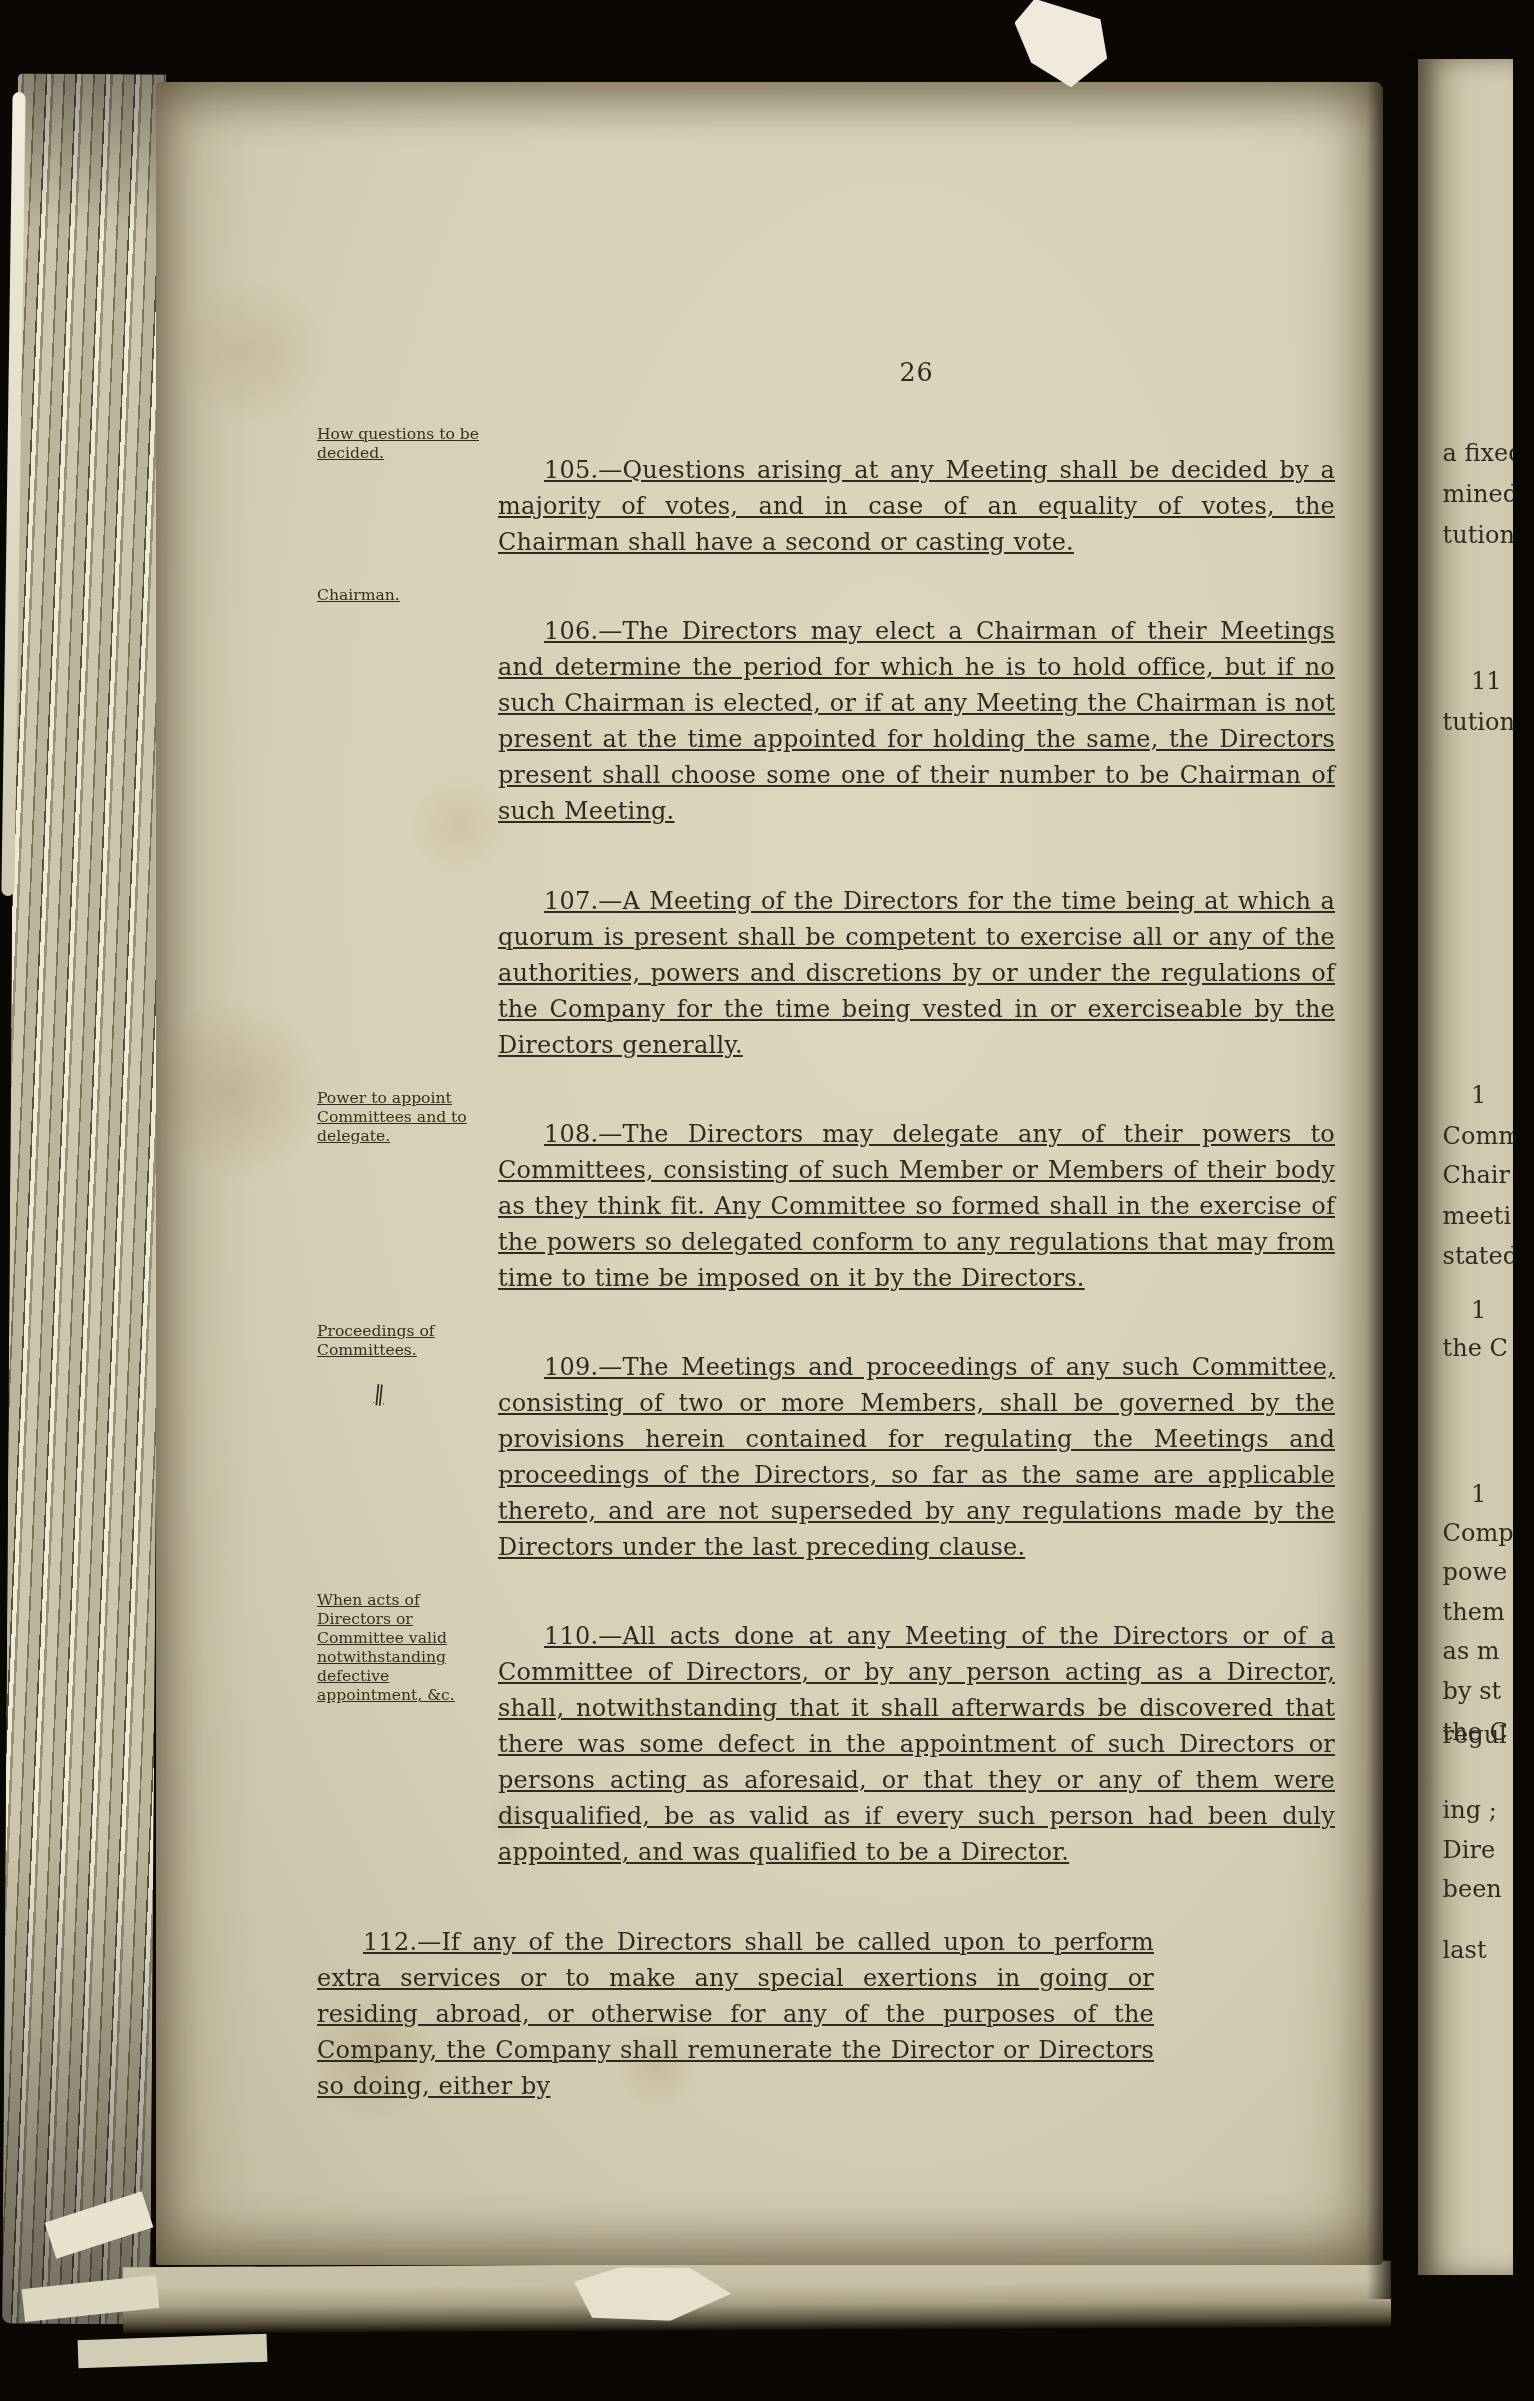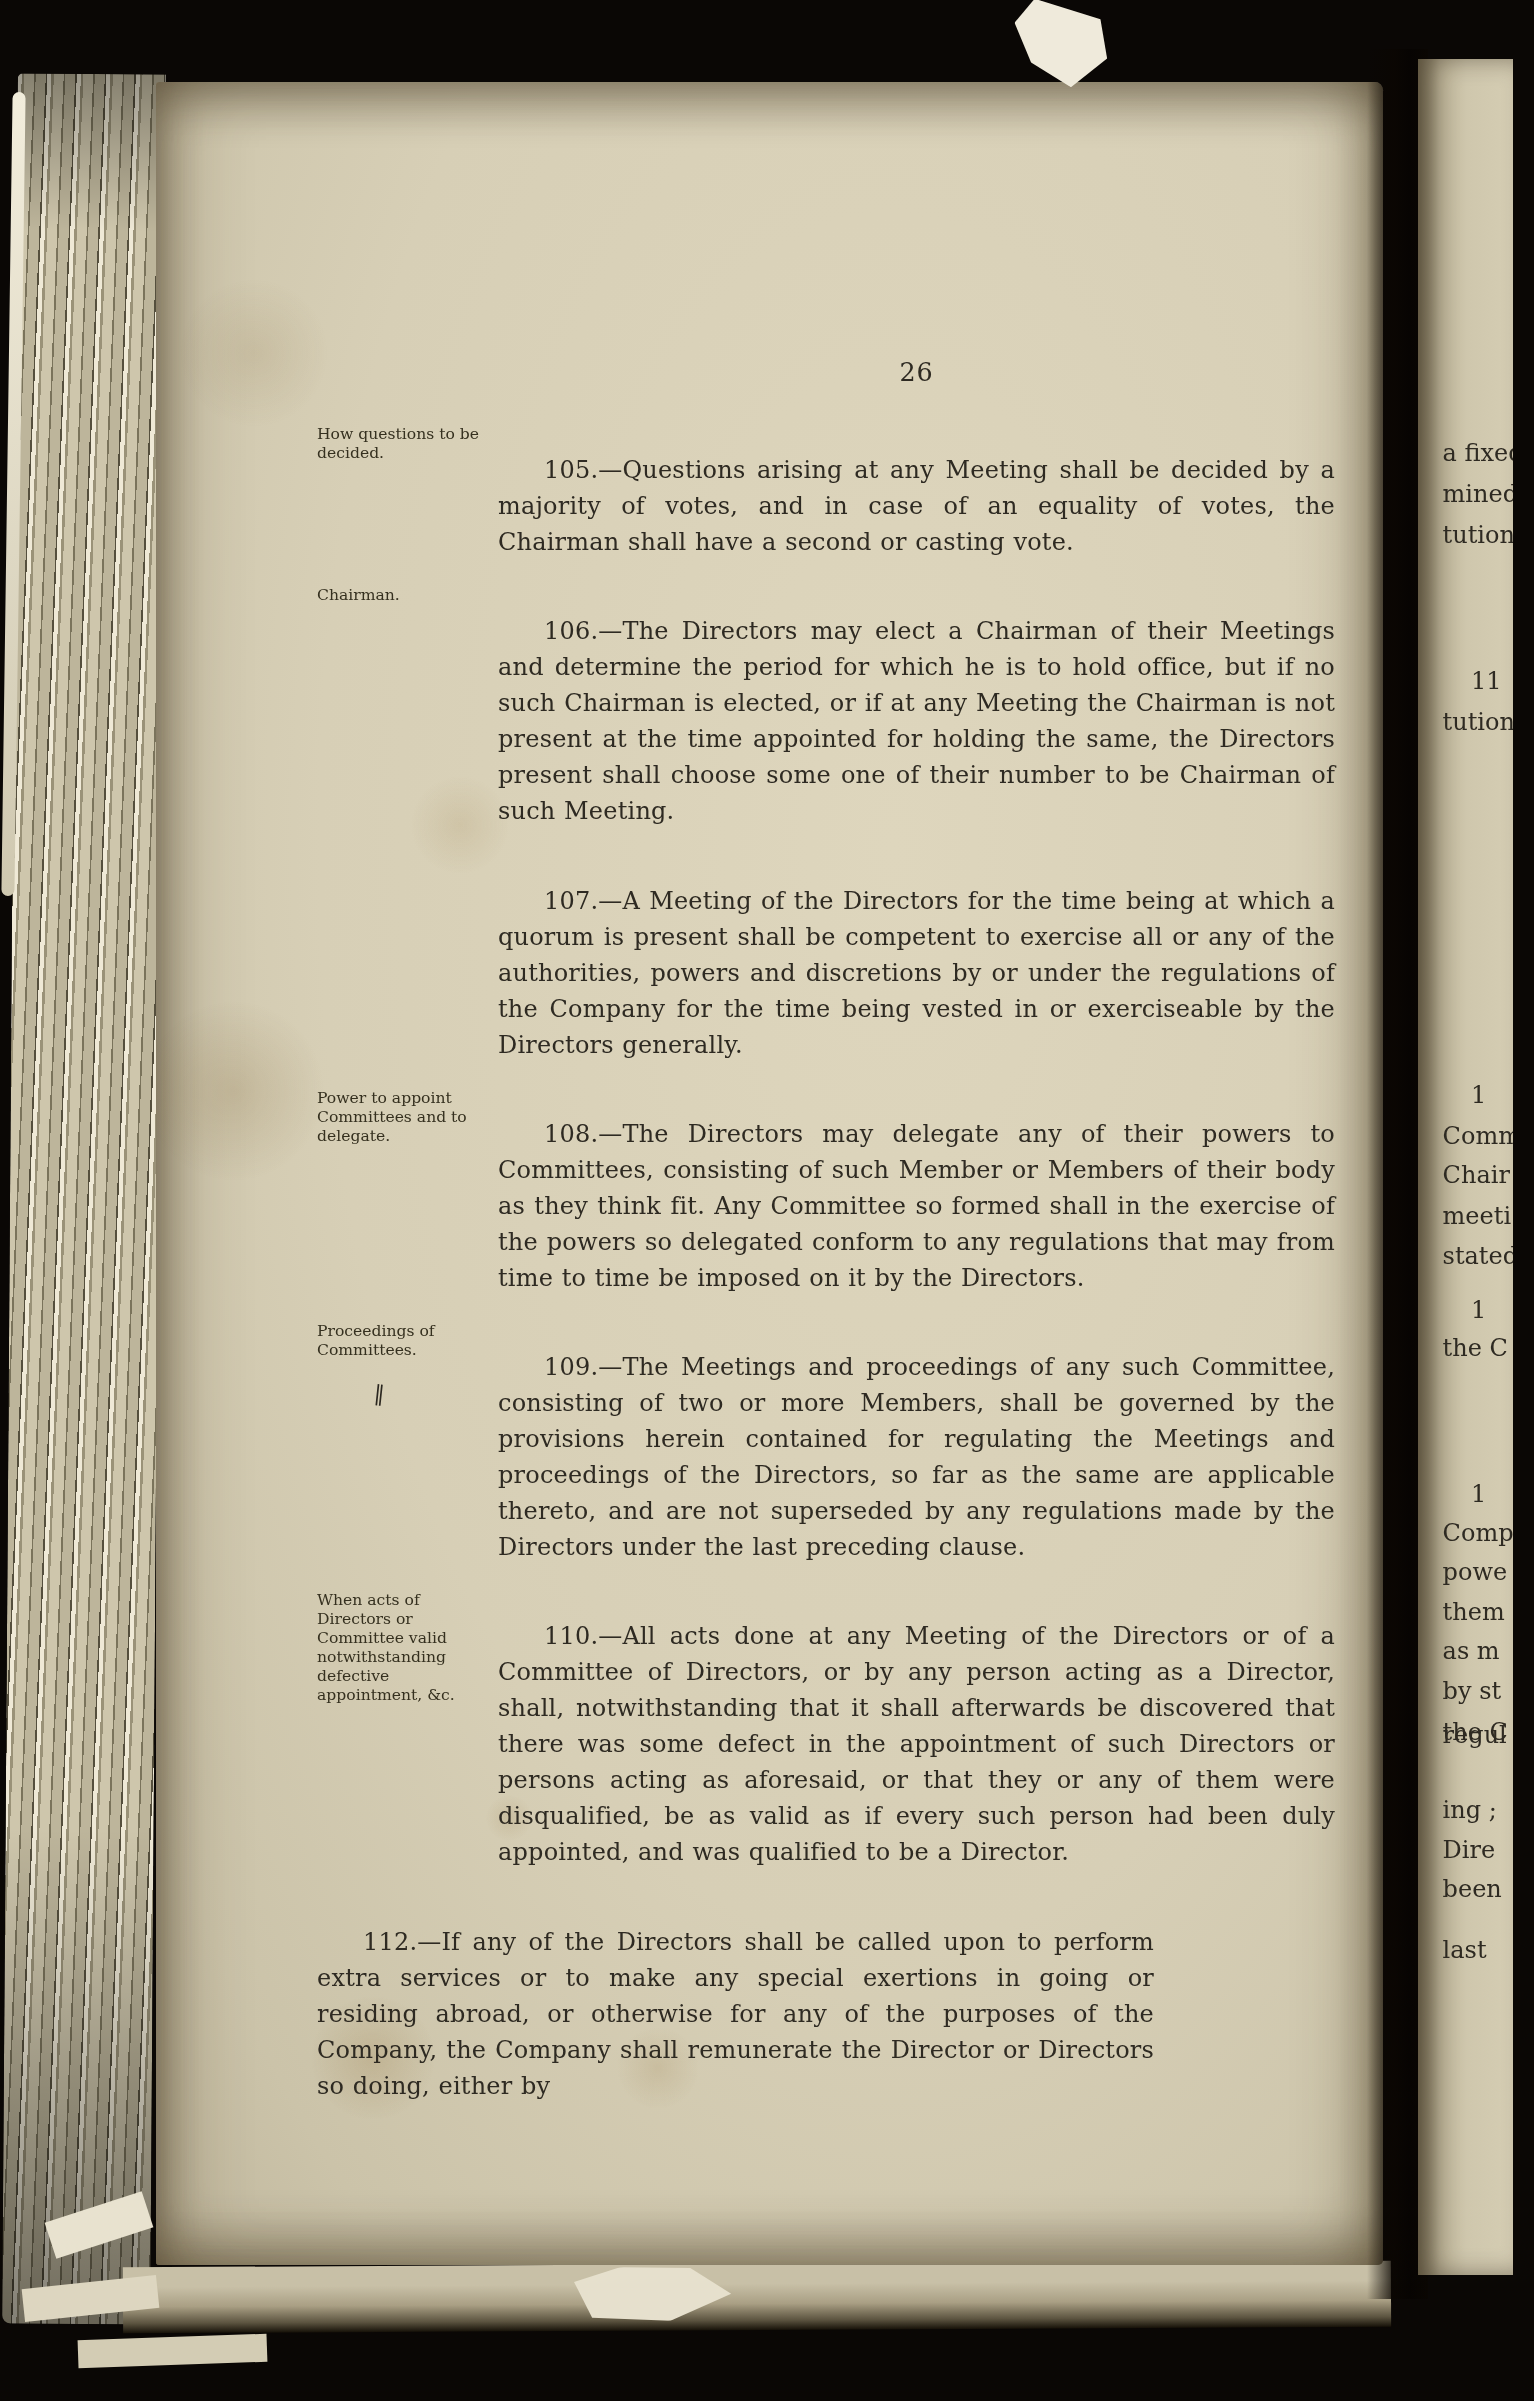--- a/index.html
+++ b/index.html
@@ -77,21 +77,21 @@
     box-sizing: border-box;
     padding-right: 14.8px; padding-top: 4.9px;
   }
   .sidenote { font-size: 15.6px; line-height: 19px; color: #35301f; }
   .body-cell {
     width: 837px; flex: 0 0 837px;
     font-size: 24px; line-height: 36px;
     text-align: justify; text-indent: 46px;
     letter-spacing: 0.2px; word-spacing: 0.8px; margin-top: 32px;
   }
-  .clause { margin-bottom: 21.3px; }
+  .clause { margin-bottom: 21.3px; text-decoration: underline; }
   .page-number { width: 837px; text-align: center; font-size: 25.4px; letter-spacing: 0.8px; margin-bottom: 33px; }
   .margin-mark { margin-top: 21.3px; margin-left: 57px; font-size: 21.3px; color: #2b2720; transform: rotate(6deg); width: 19.7px; }
 
   
   .scrap-top {
     position: absolute; left: 1011px; top: 4.9px;
     width: 98px; height: 79px;
     background: #efeadb;
     clip-path: polygon(15% 0, 85% 8%, 100% 55%, 70% 100%, 25% 80%, 0 35%);
     transform: rotate(12deg);

